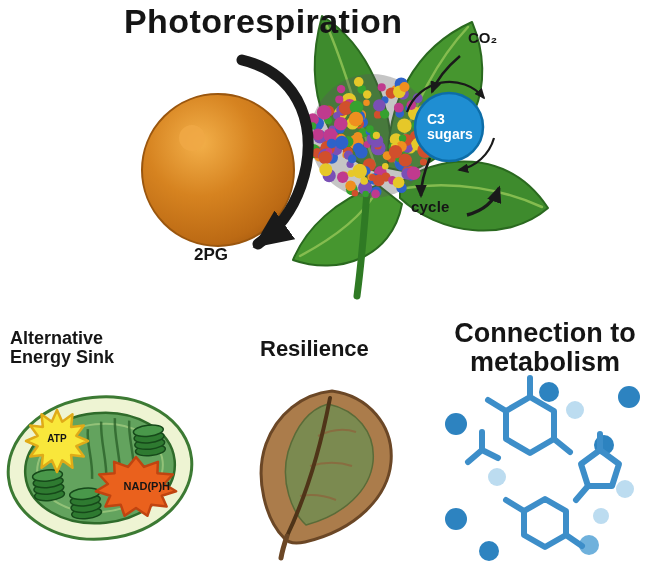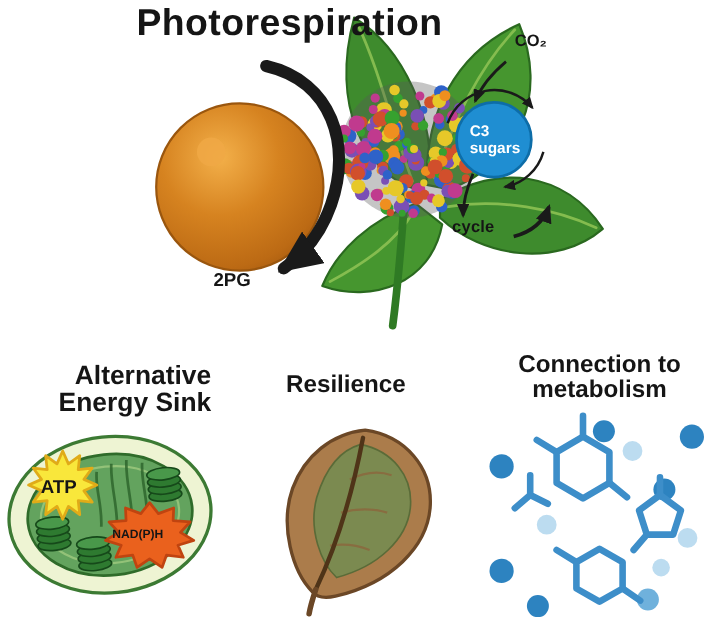--- a/index.html
+++ b/index.html
@@ -7,25 +7,25 @@
   body{font-family:"Liberation Sans",sans-serif;color:#151515}
   .canvas{position:relative;width:645px;height:562px;background:#fff;overflow:hidden}
   svg.art{position:absolute;left:0;top:0}
   .label{position:absolute;font-weight:bold;color:#151515;line-height:1.06;white-space:pre-line}
   #title-label{left:124px;top:3px;font-size:34px;letter-spacing:.4px}
   #o2-label{left:190px;top:36px;font-size:38px}
   #pg-label{left:194px;top:246px;font-size:17px}
   #co2-label{left:468px;top:30px;font-size:15px}
   #c3-label{left:427px;top:112px;width:44px;color:#ffffff;font-size:14px}
   #sugars-label{left:411px;top:199px;font-size:15px;letter-spacing:.2px}
-  #panel1-title{left:10px;top:329px;width:182px;text-align:right;font-size:24px}
-  #atp-label{left:37px;top:434px;width:40px;text-align:left;font-size:17px}
-  #nadph-label{left:102px;top:481px;width:68px;text-align:left;font-size:11px}
+  #panel1-title{left:10px;top:329px;width:182px;text-align:left;font-size:18px}
+  #atp-label{left:37px;top:434px;width:40px;text-align:center;font-size:10px}
+  #nadph-label{left:102px;top:481px;width:68px;text-align:right;font-size:11px}
   #panel2-title{left:260px;top:337px;width:146px;text-align:left;font-size:22px}
-  #panel3-title{left:449px;top:319px;width:192px;text-align:center;font-size:22px}
+  #panel3-title{left:449px;top:319px;width:192px;text-align:center;font-size:27px}
 </style>
 </head>
 <body>
 
 <div class="canvas">
 
   <svg class="art" width="645" height="562" viewBox="0 0 645 562" xmlns="http://www.w3.org/2000/svg">
     <defs>
       <radialGradient id="sphereG" cx="38%" cy="32%" r="78%">
         <stop offset="0%" stop-color="#f3b04a"></stop>

